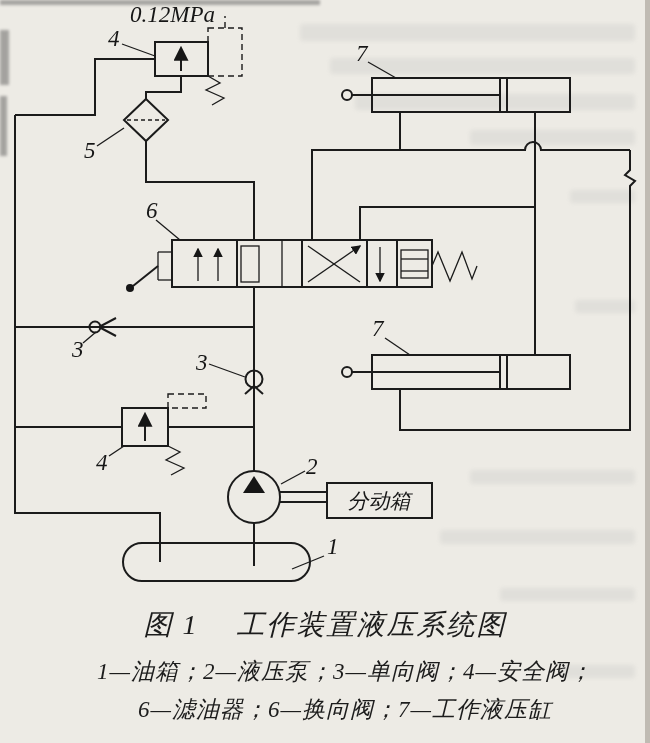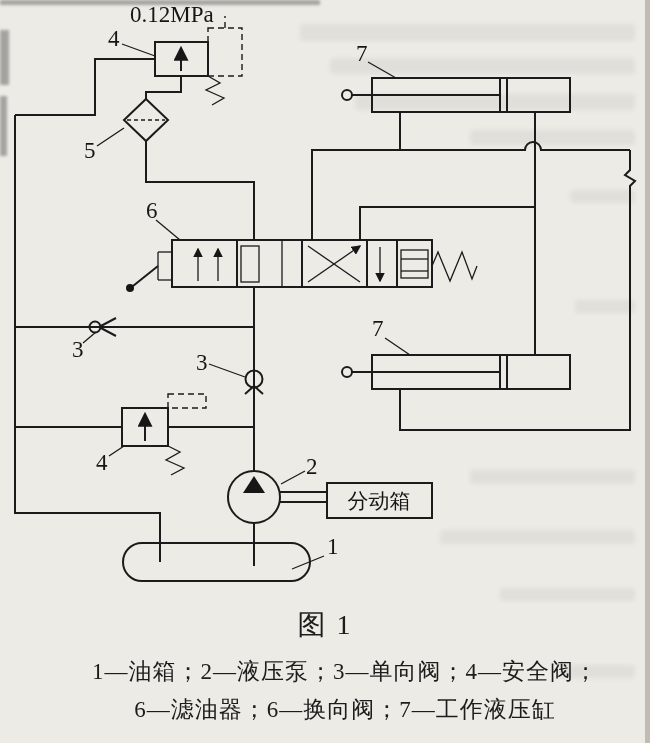--- a/index.html
+++ b/index.html
@@ -3,21 +3,21 @@
 <meta charset="utf-8">
 <style>
   html,body{margin:0;padding:0;}
   body{
     width:650px;height:743px;
     background:#edebe5;
     position:relative;
     overflow:hidden;
     font-family:"Liberation Serif","DejaVu Serif",serif;
   }
-  .page{position:absolute;inset:0;}
+  .page{position:absolute;inset:0;font-style:italic;}
   svg.diagram{position:absolute;top:0;left:0;}
   .pipe{stroke:#1b1b1b;stroke-width:2;fill:none;}
   .thin{stroke:#1b1b1b;stroke-width:1.3;fill:none;}
   .dash{stroke:#1b1b1b;stroke-width:1.4;fill:none;stroke-dasharray:6 4;}
   .sym{stroke:#1b1b1b;stroke-width:2;fill:none;}
   .lbl{font-family:"Liberation Serif","DejaVu Serif",serif;font-size:23px;fill:#161616;}
   .cjk{font-family:"Liberation Serif","DejaVu Serif",serif;font-size:21px;fill:#161616;}
   .caption{
     position:absolute;top:606px;left:0;width:650px;
     display:flex;justify-content:center;gap:38px;
@@ -214,18 +214,19 @@
       <line class="thin" x1="385" y1="338" x2="410" y2="355"></line>
       <text class="lbl" x="372" y="336">7</text>
 
       <line class="thin" x1="324" y1="556" x2="292" y2="569"></line>
       <text class="lbl" x="327" y="554">1</text>
     </g>
   </svg>
 
   <div class="caption">
     <span>图 1</span>
+    <span>工作装置液压系统图</span>
   </div>
 
   <div id="legend1" class="legend-line">1—油箱；2—液压泵；3—单向阀；4—安全阀；</div>
   <div id="legend2" class="legend-line">6—滤油器；6—换向阀；7—工作液压缸</div>
 
 </div>
 
 </body></html>

